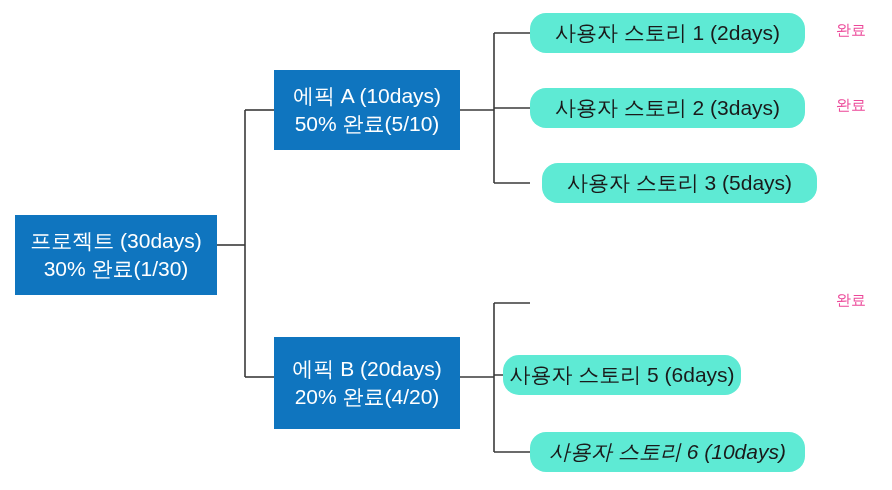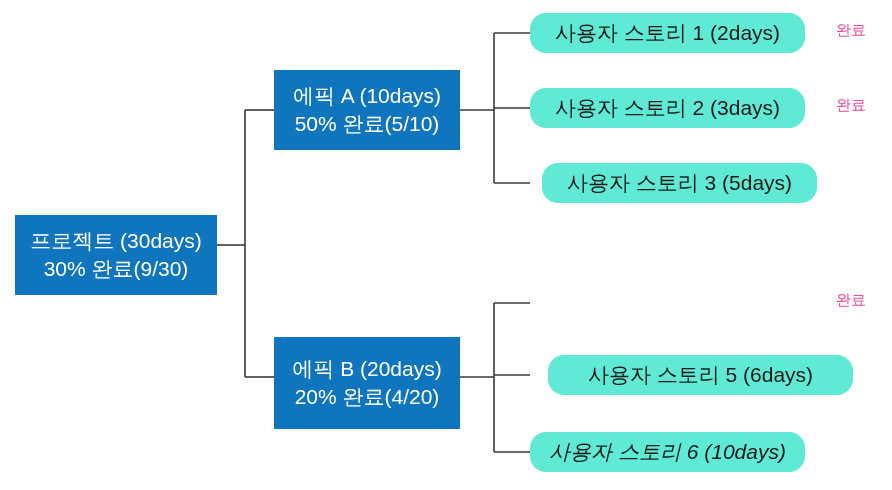--- a/index.html
+++ b/index.html
@@ -88,21 +88,21 @@
 
     <line x1="460" y1="377" x2="494" y2="377"></line>
     <line x1="494" y1="303" x2="494" y2="452"></line>
     <line x1="494" y1="303" x2="530" y2="303"></line>
     <line x1="494" y1="375" x2="530" y2="375"></line>
     <line x1="494" y1="452" x2="530" y2="452"></line>
   </svg>
 
   <div class="node node-blue" style="left:15px; top:205px; width:202px; height:80px;margin-top:10px;">
     <span class="node-line">프로젝트 (30days)</span>
-    <span class="node-line">30% 완료(9/30)</span>
+    <span class="node-line">30% 완료(1/30)</span>
   </div>
 
   <div class="node node-blue" style="left:274px; top:70px; width:186px; height:80px;">
     <span class="node-line">에픽 A (10days)</span>
     <span class="node-line">50% 완료(5/10)</span>
   </div>
 
   <div class="node node-blue" style="left:274px; top:337px; width:186px; height:92px;">
     <span class="node-line">에픽 B (20days)</span>
     <span class="node-line">20% 완료(4/20)</span>
@@ -118,21 +118,21 @@
   </div>
   <div class="status-label" style="left:836px; top:96px;">완료</div>
 
   <div class="node node-gray" style="left:542px; top:163px; width:275px; height:40px;">
     <span class="node-line">사용자 스토리 3 (5days)</span>
   </div>
   <div class="status-label" style="left:836px; top:171px;"></div>
 
   <div class="status-label" style="left:836px; top:291px;">완료</div>
 
-  <div class="node node-gray" style="left:548px; top:355px; width:305px; height:40px;">
+  <div class="node node-gray" style="left:503px; top:355px; width:238px; height:40px;">
     <span class="node-line">사용자 스토리 5 (6days)</span>
   </div>
   <div class="status-label" style="left:836px; top:363px;"></div>
 
   <div class="node node-gray" style="left:530px; top:432px; width:275px; height:40px;font-style:italic;">
     <span class="node-line">사용자 스토리 6 (10days)</span>
   </div>
   <div class="status-label" style="left:836px; top:440px;"></div>
 
 </div>

